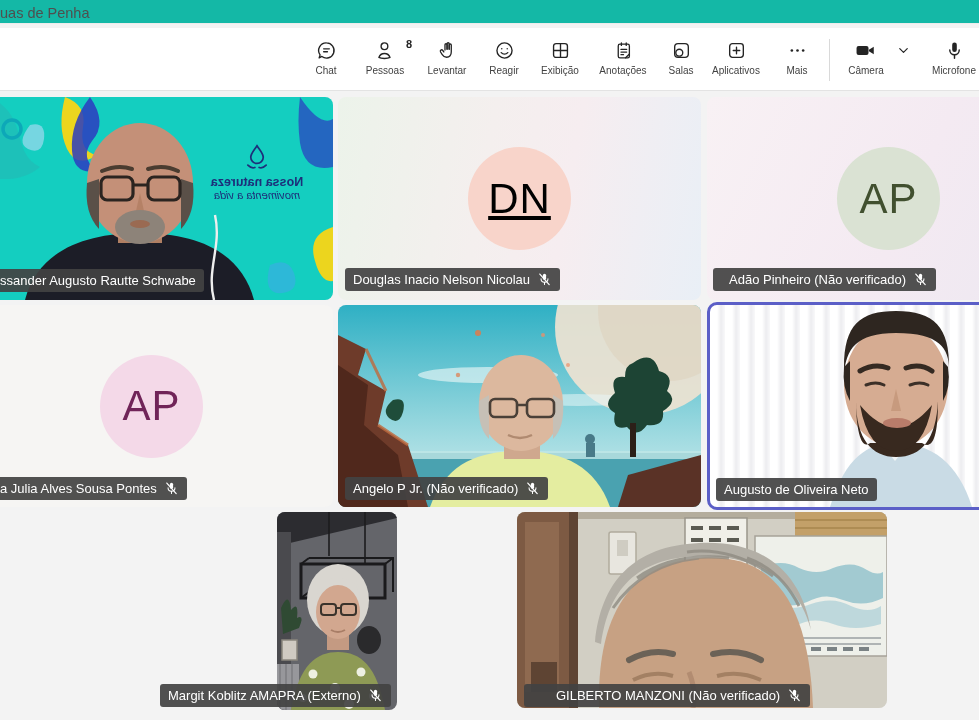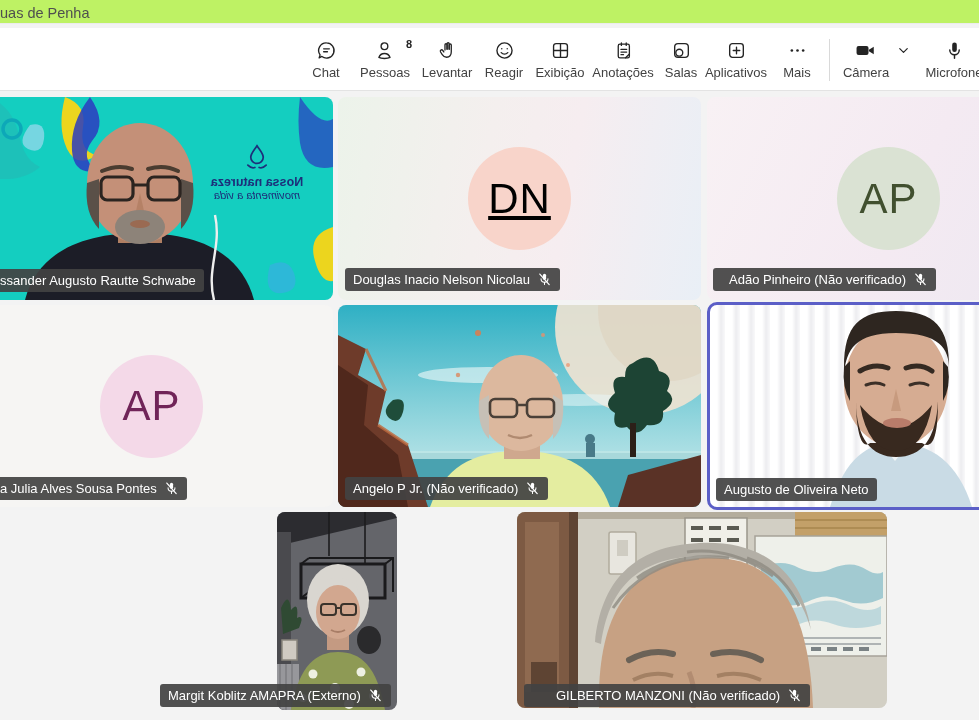--- a/index.html
+++ b/index.html
@@ -1,31 +1,31 @@
 <!DOCTYPE html>
 <html><head>
 <meta charset="utf-8">
 <style>
   * { margin:0; padding:0; box-sizing:border-box; }
   html,body { width:979px; height:720px; overflow:hidden; background:#f3f3f3;
               font-family:"Liberation Sans", sans-serif; }
 
   
   .titlebar { position:absolute; left:0; top:0; width:979px; height:24px;
-              background:#bef264; border-bottom:1px solid #ececec; }
+              background:#14b8a6; border-bottom:1px solid #ececec; }
   .titlebar .title { position:absolute; left:0px; top:5px; font-size:14.5px; color:#4f4f4f; white-space:nowrap; }
 
   
   .toolbar { position:absolute; left:0; top:28px; width:979px; height:63px;
              background:#ffffff; border-bottom:1px solid #e3e3e3; }
   .toolbar-inner { position:absolute; left:303px; top:7px; display:flex; align-items:flex-start; }
   .tbtn { display:flex; flex-direction:column; align-items:center; justify-content:flex-start;
           padding:3px 0 0 0; cursor:pointer; position:relative; }
   .tbtn .ticon { height:24px; display:flex; align-items:center; justify-content:center; }
-  .tbtn .tlabel { font-size:13px; color:#424242; margin-top:3px; white-space:nowrap; }
+  .tbtn .tlabel { font-size:10px; color:#424242; margin-top:3px; white-space:nowrap; }
   .tbtn svg { display:block; }
   .badge8 { position:absolute; top:3px; right:1px; font-size:11px; font-weight:bold; color:#242424; }
   .sep { width:1px; height:42px; background:#d9d9d9; margin:4px 10px 0 10px; }
   .chev { margin:8px 2px 0 4px; cursor:pointer; }
 
   
   .stage { position:absolute; left:0; top:91px; width:979px; height:629px; background:#f3f3f3; }
   .tile { position:absolute; border-radius:8px; overflow:hidden; background:#e8e8e8; }
   .tile svg.art { position:absolute; left:0; top:0; width:100%; height:100%; }
   .avatar-tile { display:flex; align-items:center; justify-content:center; }

